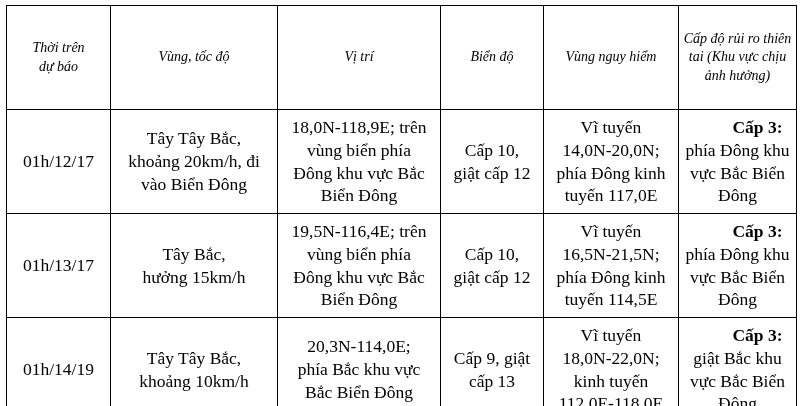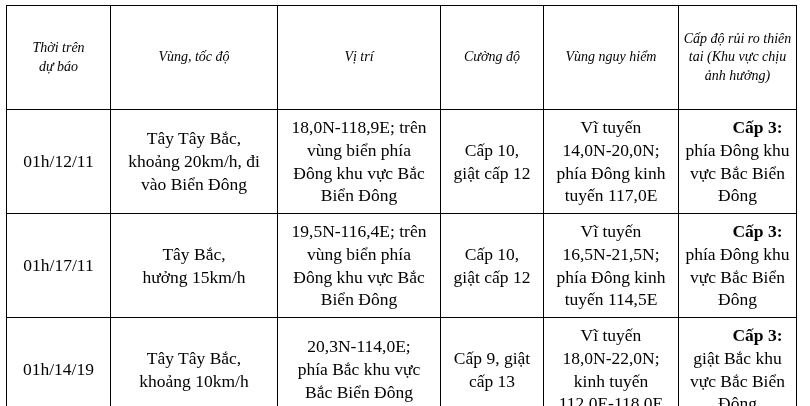--- a/index.html
+++ b/index.html
@@ -82,35 +82,35 @@
           <span class="cell-text">Thời trên
 dự báo</span>
         </th>
         <th>
           <span class="cell-text">Vùng, tốc độ</span>
         </th>
         <th>
           <span class="cell-text">Vị trí</span>
         </th>
         <th>
-          <span class="cell-text">Cường độ</span>
+          <span class="cell-text">Biển độ</span>
         </th>
         <th>
           <span class="cell-text">Vùng nguy hiểm</span>
         </th>
         <th>
           <span class="cell-text">Cấp độ rủi ro thiên tai (Khu vực chịu ảnh hưởng)</span>
         </th>
       </tr>
     </thead>
     <tbody>
 
       <tr>
         <td>
-          <span class="cell-text">01h/12/11</span>
+          <span class="cell-text">01h/12/17</span>
         </td>
         <td>
           <span class="cell-text">Tây Tây Bắc,
 khoảng 20km/h, đi
 vào Biển Đông</span>
         </td>
         <td>
           <span class="cell-text">18,0N-118,9E; trên
 vùng biển phía
 Đông khu vực Bắc
@@ -124,21 +124,21 @@
           <span class="cell-text">Vĩ tuyến
 14,0N-20,0N;
 phía Đông kinh
 tuyến 117,0E</span>
         </td>
         <td class="risk-cell"><span class="risk-level">Cấp 3:</span><span class="risk-area"> phía Đông khu vực Bắc Biển Đông</span></td>
       </tr>
 
       <tr>
         <td>
-          <span class="cell-text">01h/17/11</span>
+          <span class="cell-text">01h/13/17</span>
         </td>
         <td>
           <span class="cell-text">Tây Bắc,
 hưởng 15km/h</span>
         </td>
         <td>
           <span class="cell-text">19,5N-116,4E; trên
 vùng biển phía
 Đông khu vực Bắc
 Biển Đông</span>

